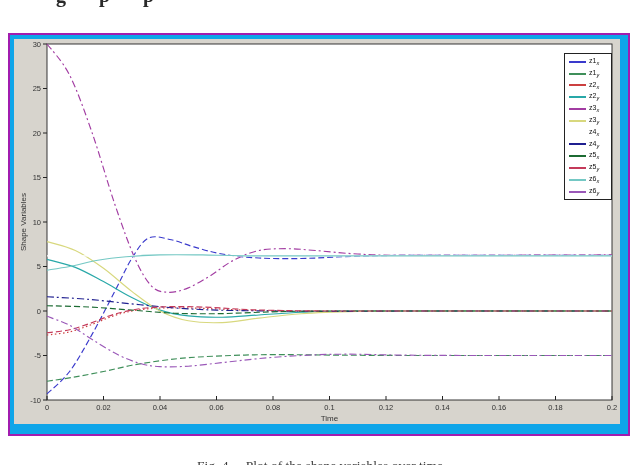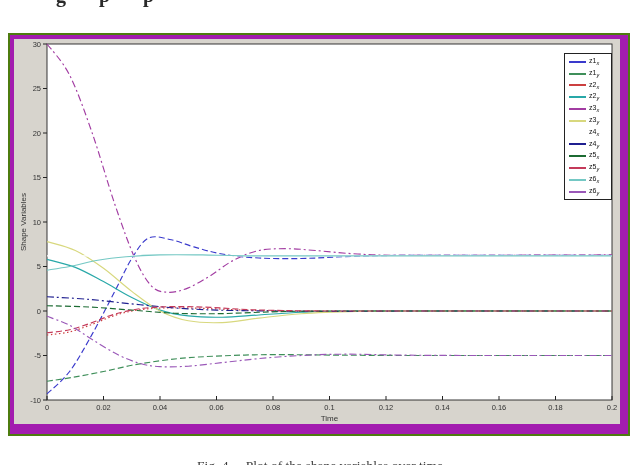--- a/index.html
+++ b/index.html
@@ -2,21 +2,21 @@
 <html><head>
 <meta charset="utf-8">
 <style>
   html,body{margin:0;padding:0;background:#ffffff;}
   #page{position:relative;width:640px;height:465px;background:#ffffff;overflow:hidden;
         font-family:"Liberation Sans",sans-serif;}
   #top-clip{position:absolute;left:56px;top:0;width:260px;height:9px;overflow:hidden;}
   #top-clip span{display:block;margin-top:-16px;font-family:"Liberation Serif",serif;
         font-size:20px;font-weight:bold;color:#2a2a2a;word-spacing:26px;letter-spacing:1px;}
   #figure-frame{position:absolute;left:8px;top:33px;width:618px;height:399px;
-        border:2px solid #4d7c0f;background:#a21caf;text-align:right;}
+        border:2px solid #a21caf;background:#0ea5e9;text-align:right;}
   #chart-panel{position:absolute;left:4px;top:4px;width:606px;height:385px;}
   #chart-svg{position:absolute;left:0;top:0;}
   #legend{position:absolute;right:8px;top:14px;width:46px;background:#ffffff;
         border:1px solid #222;padding:2px 0 1px 0;}
   .legend-row{display:flex;align-items:center;height:11.8px;padding-left:4px;}
   .legend-swatch{width:17px;height:2px;margin-right:3px;flex:0 0 auto;}
   .legend-label{font-size:7px;color:#111;line-height:1;white-space:nowrap;}
   .legend-label sub{font-size:5.5px;font-style:italic;}
   #caption-clip{position:absolute;left:0;top:449px;width:640px;height:16px;overflow:hidden;}
   #caption-clip div{margin-top:9px;text-align:center;font-family:"Liberation Serif",serif;

